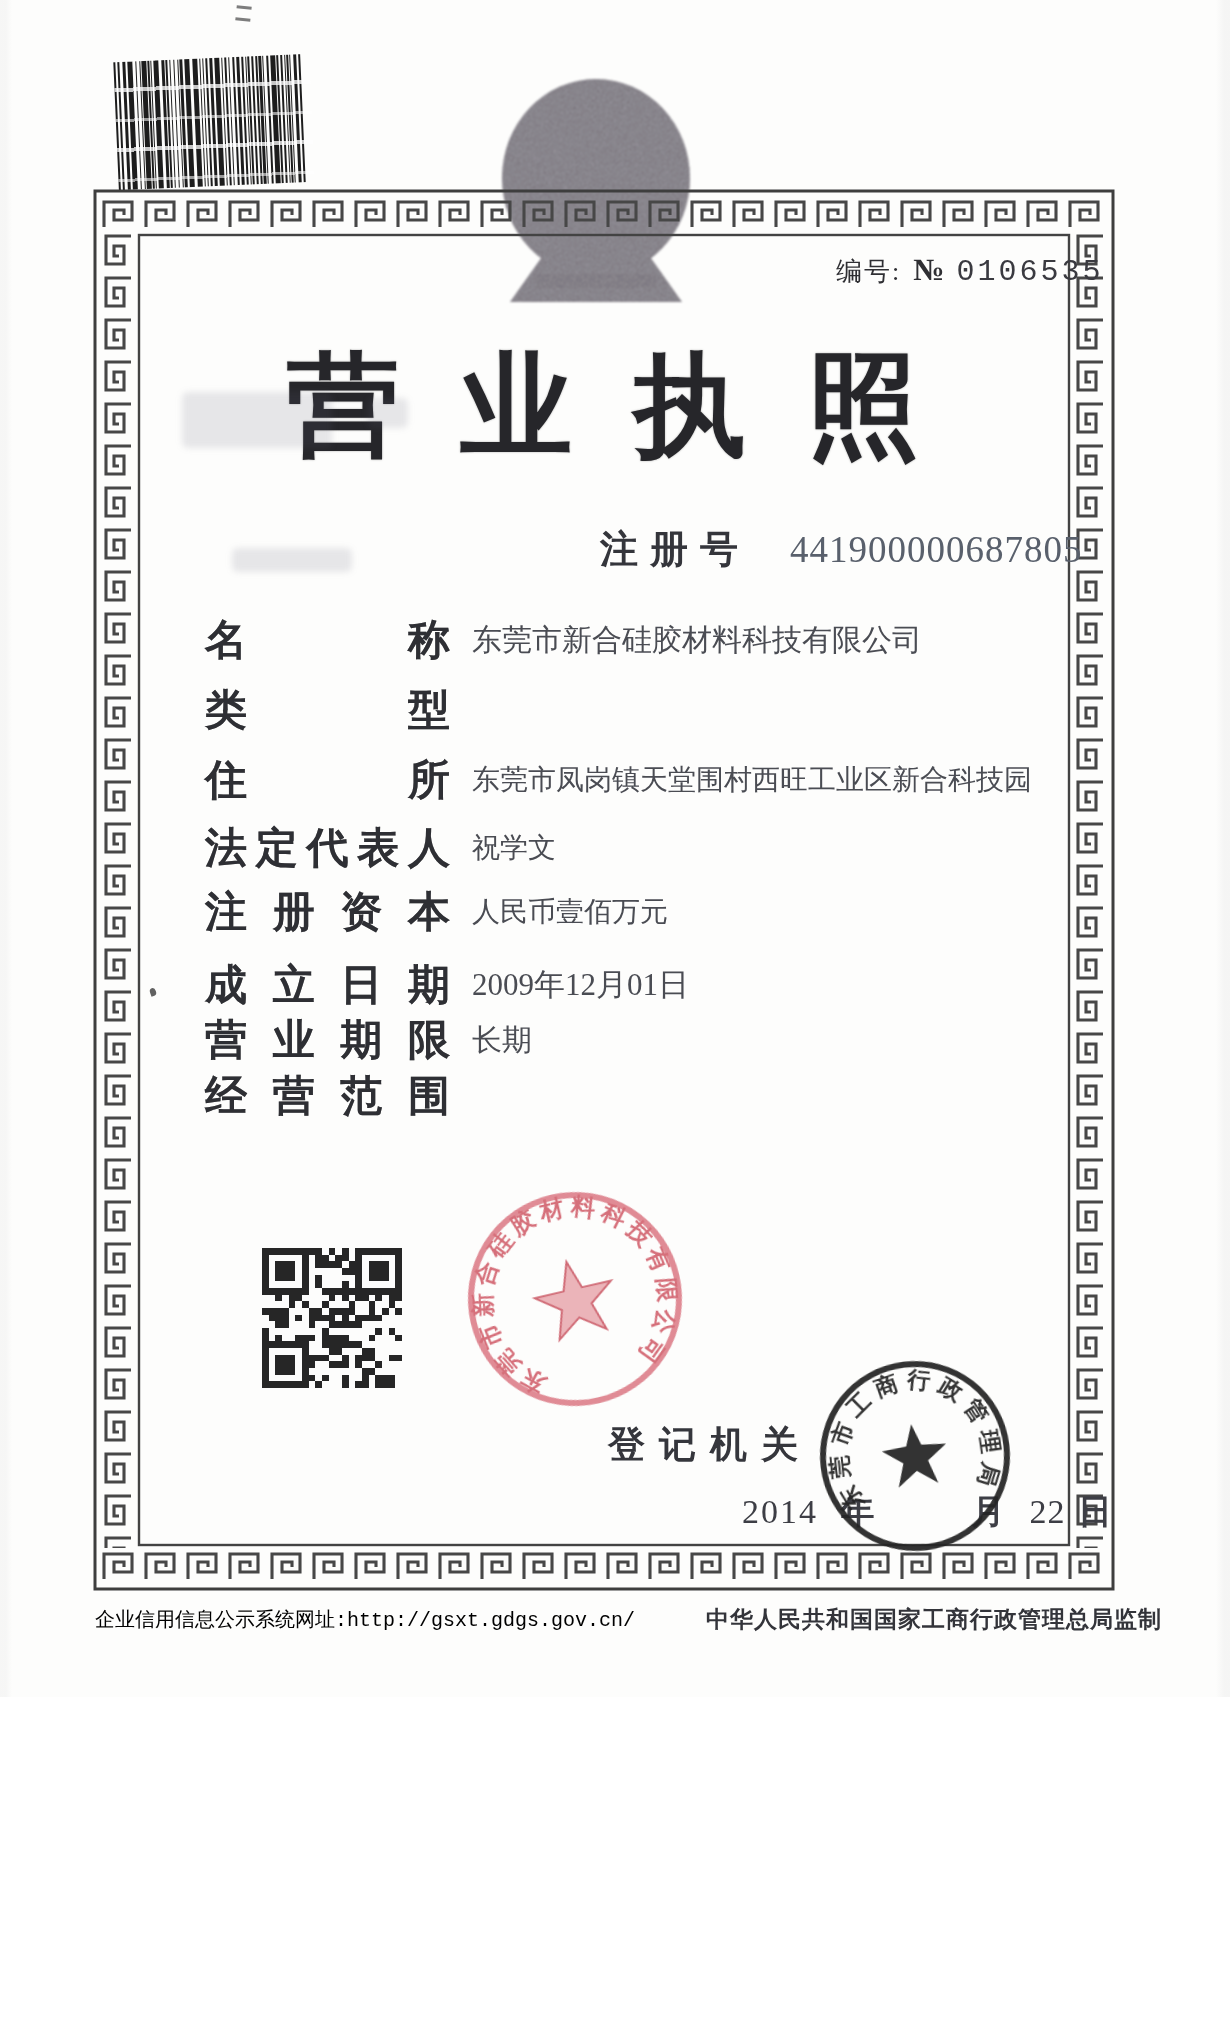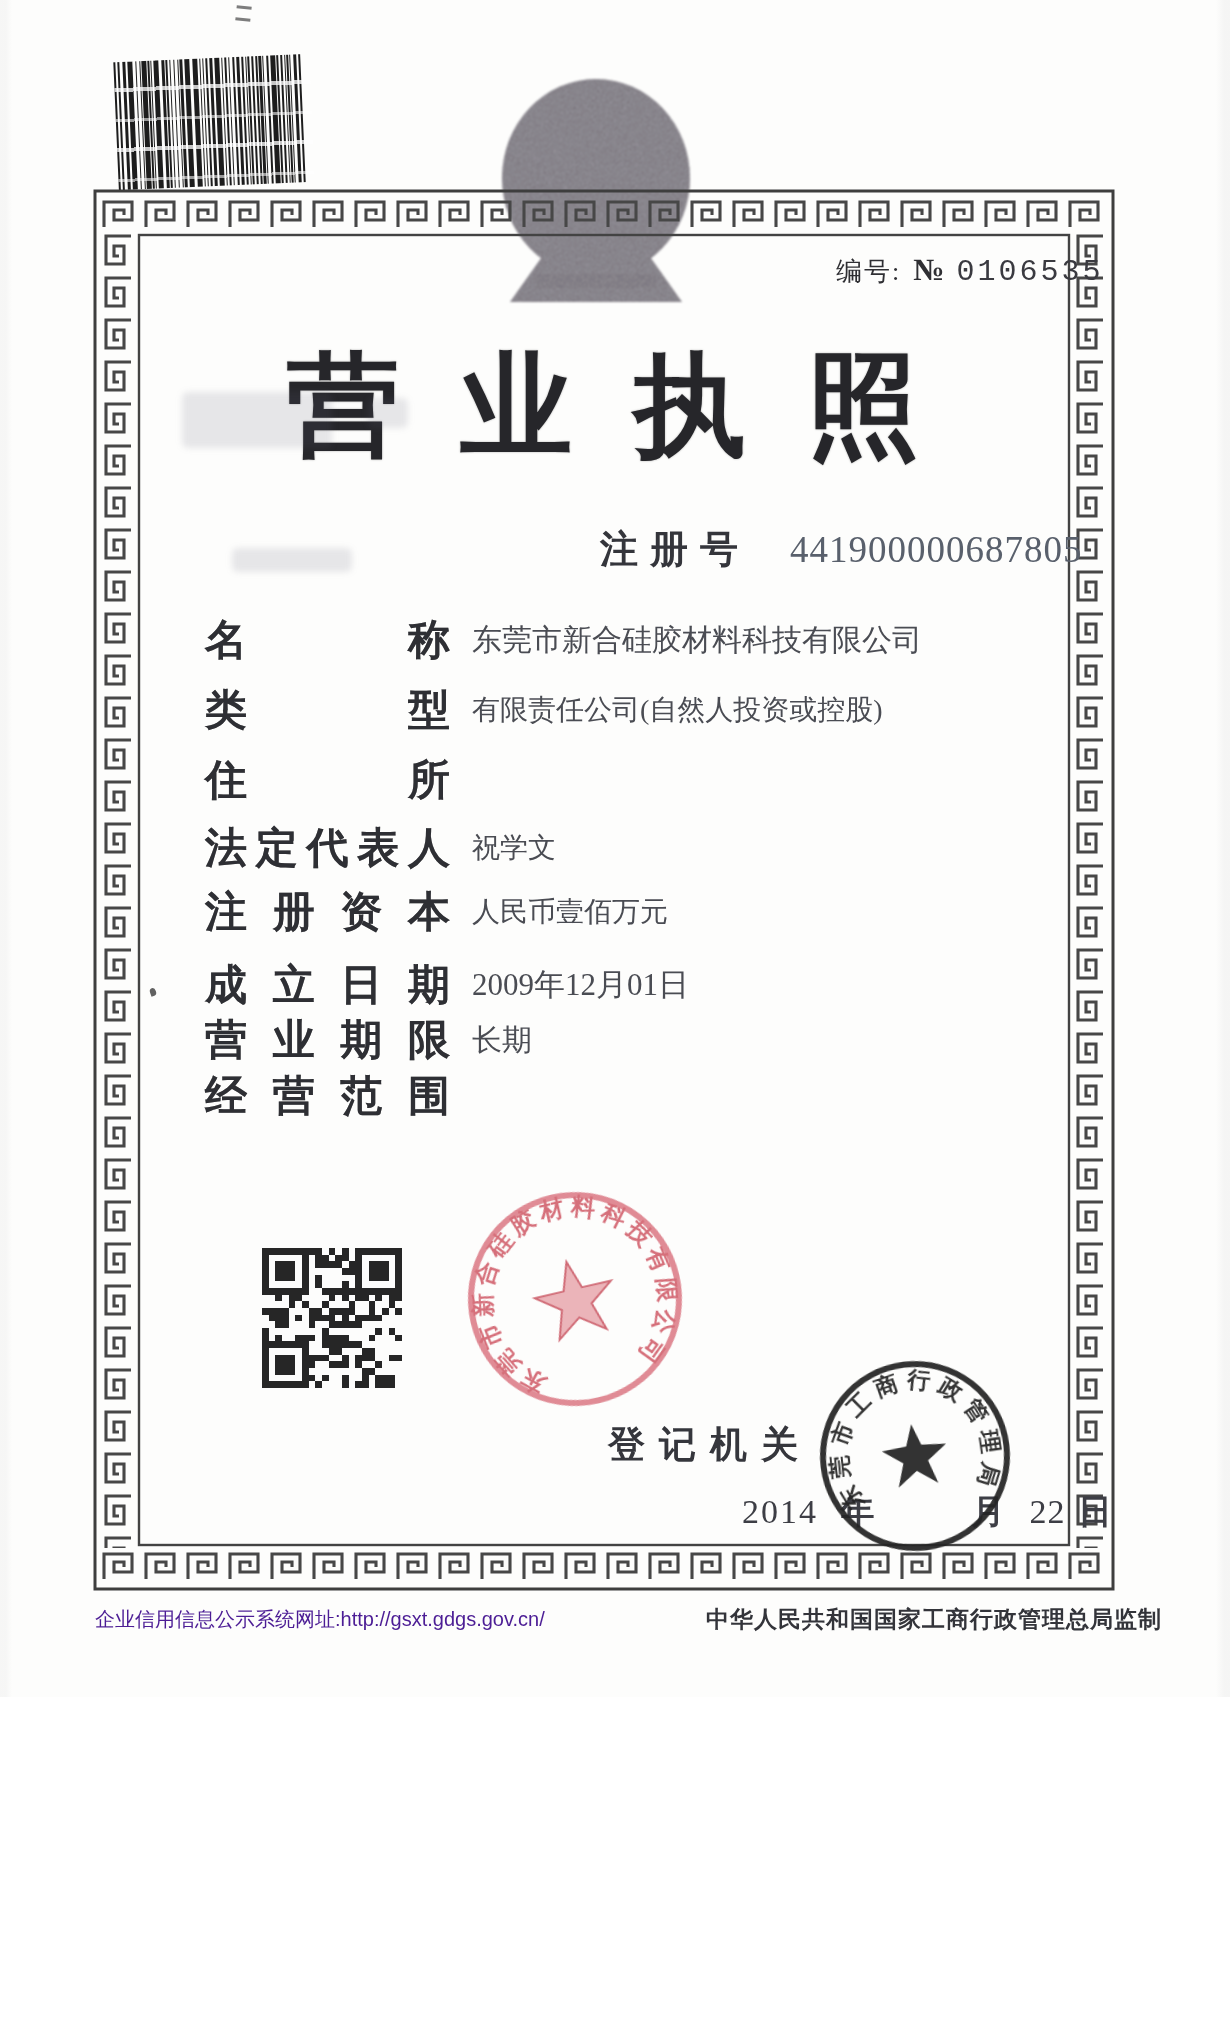--- a/index.html
+++ b/index.html
@@ -70,22 +70,22 @@
                 font-weight:bold;color:#35363c;}
   .date-row{left:742px;top:1492px;line-height:40px;font-size:34px;color:#3d3e45;white-space:nowrap;}
   .date-row span{display:inline-block;}
   .d-year{letter-spacing:2px;}
   .d-yu{margin-left:14px;font-weight:bold;}
   .d-mu{margin-left:88px;font-weight:bold;}
   .d-day{margin-left:16px;letter-spacing:1px;}
   .d-du{margin-left:4px;font-weight:bold;}
 
   
-  .footer-left{left:95px;top:1606px;font-size:20px;color:#4c1d95;
-               font-family:Liberation Sans, sans-serif;text-align:center;}
+  .footer-left{left:95px;top:1606px;font-size:20px;color:#000000;
+               font-family:Liberation Mono, monospace;text-align:center;}
   .footer-right{left:706px;top:1604px;font-size:23px;font-weight:bold;letter-spacing:1px;color:#33343a;}
 
   
   .art{background:rgba(95,95,110,.14);filter:blur(3px);border-radius:6px;}
   .art1{left:182px;top:392px;width:150px;height:56px;}
   .art2{left:232px;top:548px;width:120px;height:24px;}
   .art3{left:368px;top:398px;width:40px;height:30px;}
   .dot{left:150px;top:988px;width:6px;height:8px;background:#3a3a3a;border-radius:50% 50% 50% 0;
        opacity:.8;transform:rotate(-20deg);}
   .edge-tint{left:0;top:0;width:1230px;height:2030px;pointer-events:none;
@@ -216,27 +216,27 @@
         <span>名</span>
         <span>称</span>
       </div>
     <div class="row-value v30">东莞市新合硅胶材料科技有限公司</div>
   </div>
   <div class="abs row" style="top:686px">
     <div class="row-label spread">
         <span>类</span>
         <span>型</span>
       </div>
-    <div class="row-value v28">有限责任公司(自然人投资或控股)</div>
   </div>
   <div class="abs row" style="top:756px">
     <div class="row-label spread">
         <span>住</span>
         <span>所</span>
       </div>
+    <div class="row-value v28">东莞市凤岗镇天堂围村西旺工业区新合科技园</div>
   </div>
   <div class="abs row" style="top:824px">
     <div class="row-label spread">
         <span>法</span>
         <span>定</span>
         <span>代</span>
         <span>表</span>
         <span>人</span>
       </div>
     <div class="row-value v28">祝学文</div>

